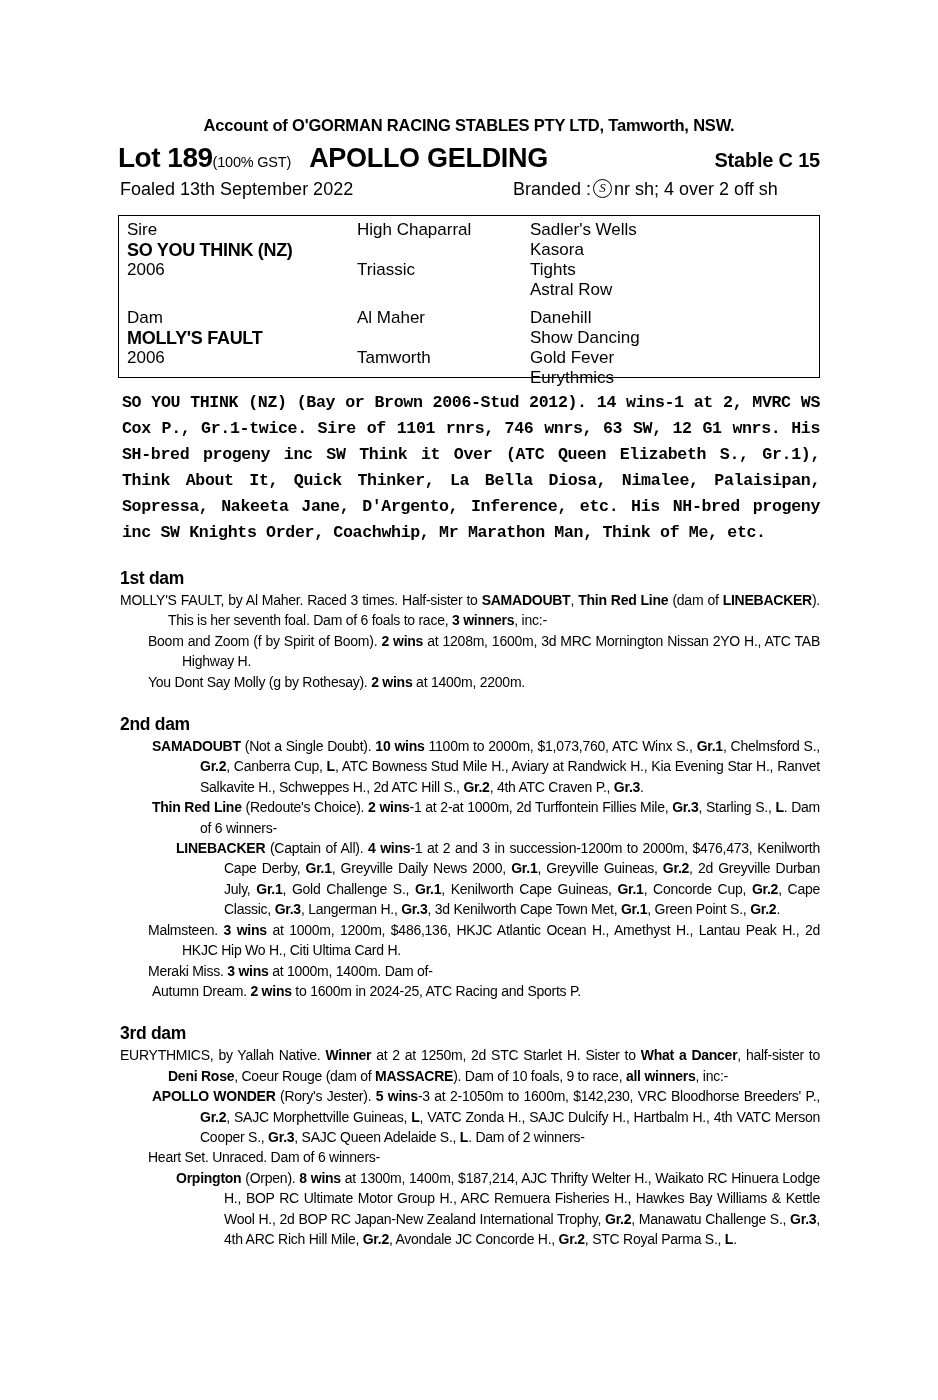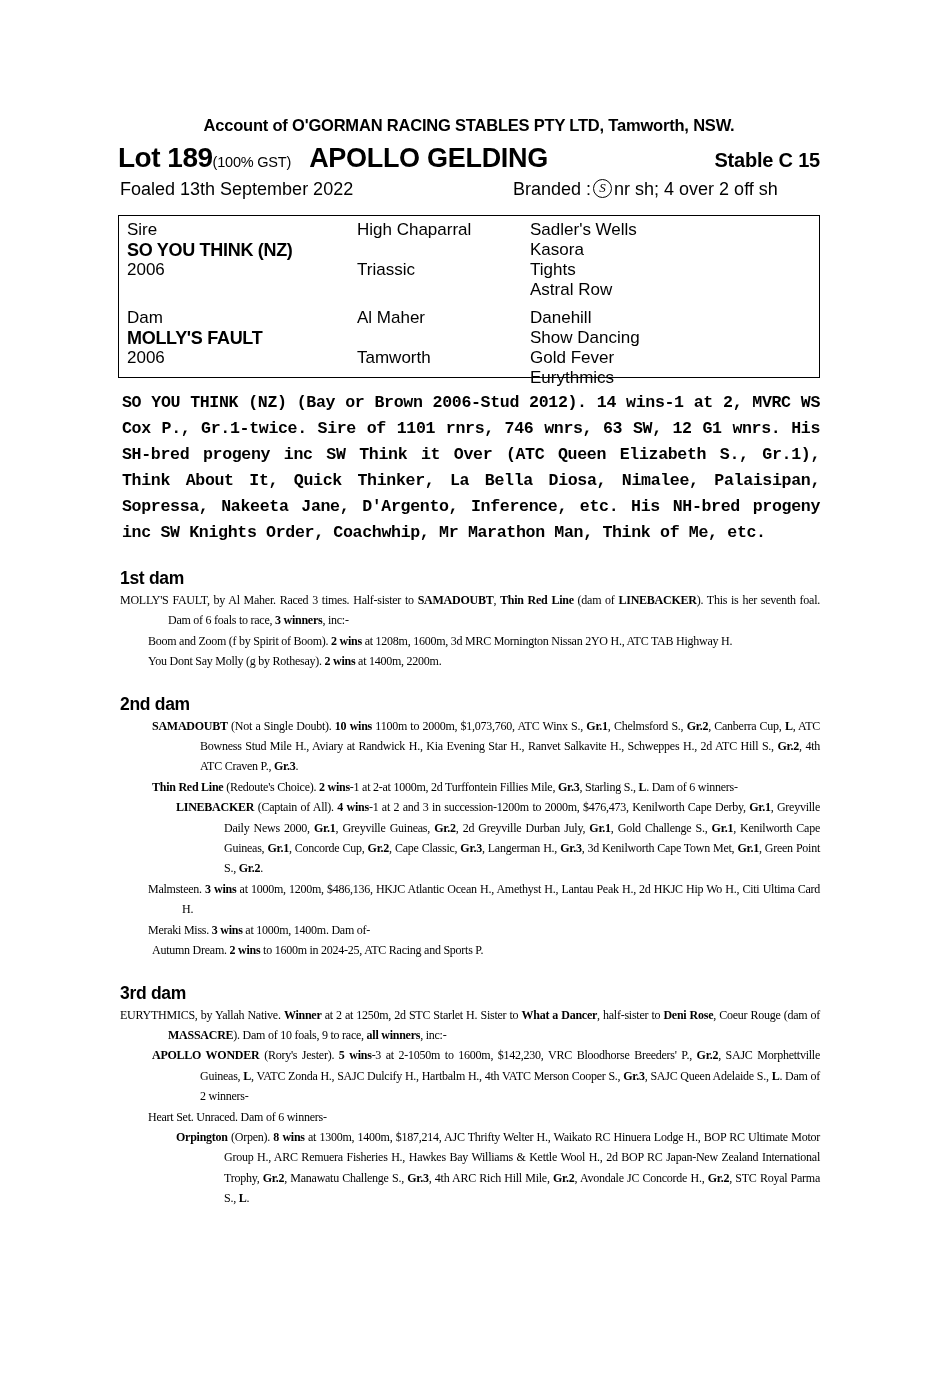--- a/index.html
+++ b/index.html
@@ -160,26 +160,25 @@
   
   .dam-section { margin: 0 118px 0 120px; }
   .dam-heading {
     font-weight: bold;
     font-size: 17.5px;
     letter-spacing: -0.3px;
     margin-top: 22px;
     margin-bottom: 1px;
   }
   .entry {
-    font-size: 12px;
+    font-size: 14px;
     line-height: 20.4px;
     text-align: justify;
     text-justify: inter-word;
     letter-spacing: -0.25px;
-    font-family: Liberation Serif, serif;
   }
   .entry b { font-weight: bold; }
   .lvl0h { padding-left: 48px; text-indent: -48px; }
   .lvl1 { padding-left: 62px; text-indent: -34px; }
   .lvl2 { padding-left: 80px; text-indent: -48px; }
   .lvl3 { padding-left: 104px; text-indent: -48px; }
   .nojust { text-align: left; }
 </style>
 </head>
 <body>

